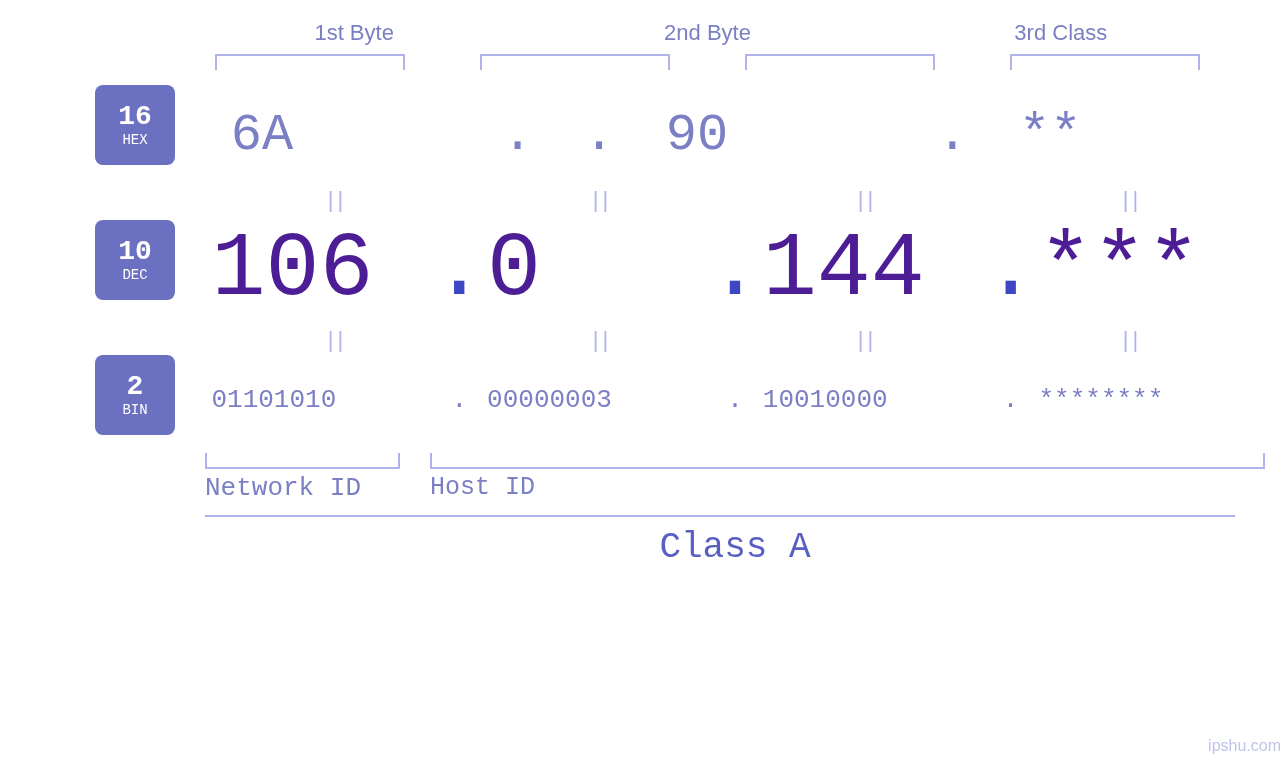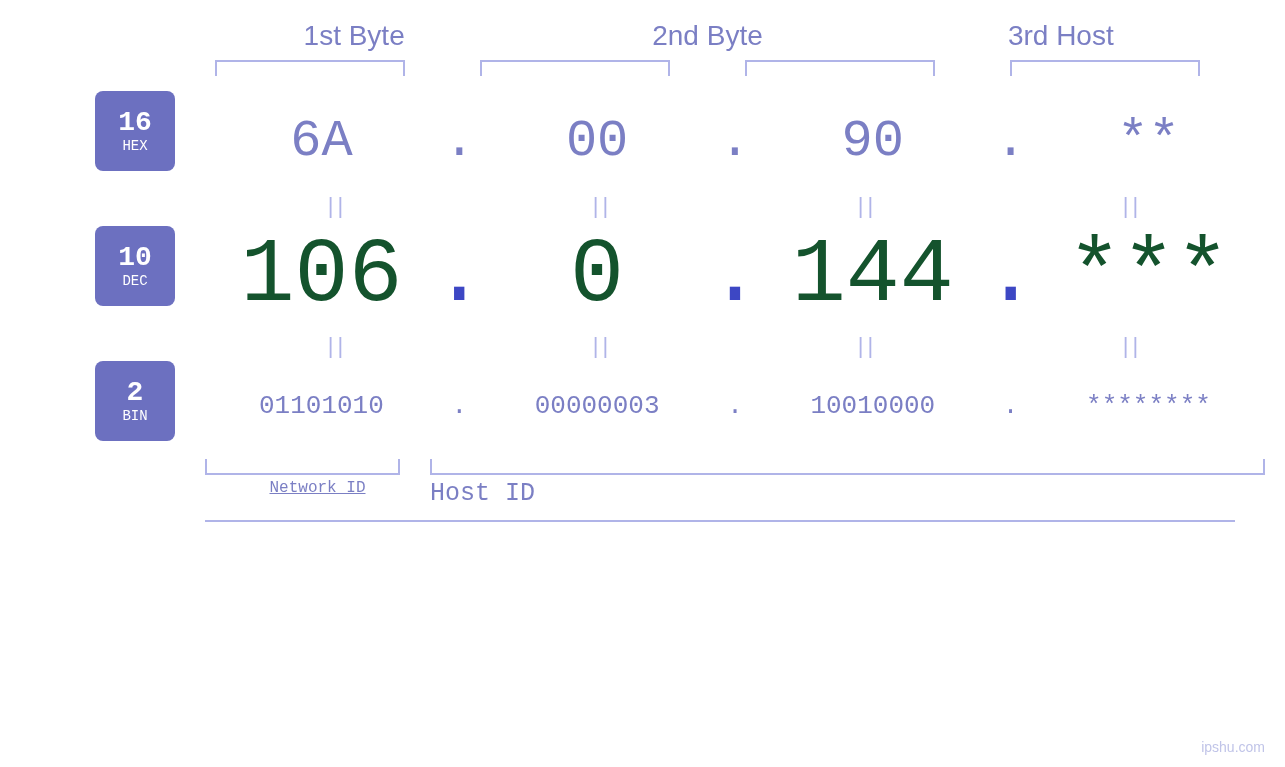--- a/index.html
+++ b/index.html
@@ -27,21 +27,21 @@
     .byte-headers {
       display: flex;
       width: 1060px;
       margin-left: 130px;
       justify-content: space-around;
       margin-bottom: 8px;
     }
 
     .byte-header {
       color: #7b7fc4;
-      font-size: 28px;
+      font-size: 22px;
       font-family: Arial, sans-serif;
       width: 220px;
       text-align: center;
     }
 
     
     .bracket-top {
       display: flex;
       width: 1060px;
       margin-left: 130px;
@@ -116,21 +116,20 @@
 
     .ip-row.hex-row { height: 100px; }
     .ip-row.dec-row { height: 110px; }
     .ip-row.bin-row { height: 90px; }
 
     .cell {
       width: 220px;
       text-align: center;
       display: flex;
       align-items: center;
-      justify-content: center;
     }
 
     .dot-cell {
       width: 30px;
       text-align: center;
       display: flex;
       align-items: center;
       justify-content: center;
     }
 
@@ -159,21 +158,21 @@
       width: 220px;
       text-align: center;
       color: #b0b4e8;
       font-size: 22px;
       font-family: Arial, sans-serif;
       letter-spacing: 4px;
     }
 
     
     .dec-value {
-      color: #14532d;
+      color: #4c1d95;
       font-size: 90px;
       font-family: 'Courier New', Courier, monospace;
       font-weight: normal;
     }
 
     .dec-dot {
       color: #3d47c4;
       font-size: 90px;
     }
 
@@ -186,35 +185,35 @@
 
     .bin-dot {
       color: #7b7fc4;
       font-size: 26px;
     }
 
     
     .watermark {
       position: absolute;
       bottom: 12px;
-      right: 20px;
+      right: 4px;
       color: #c0c4e8;
-      font-size: 14px;
+      font-size: 16px;
       font-family: Arial, sans-serif;
     }
   </style>
 </head>
 <body>
 
 <div class="main-container">
 
   <div class="byte-headers">
     <div class="byte-header">1st Byte</div>
     <div class="byte-header">2nd Byte</div>
-    <div class="byte-header">3rd Host</div>
+    <div class="byte-header">3rd Class</div>
   </div>
 
   <div class="bracket-top">
     <div class="bracket-segment"></div>
     <div class="bracket-segment"></div>
     <div class="bracket-segment"></div>
     <div class="bracket-segment"></div>
   </div>
 
   <div class="content-area">
@@ -236,23 +235,20 @@
 
     <div class="rows-container">
 
       <div class="ip-row hex-row">
         <div class="cell">
           <span class="hex-value">6A</span>
         </div>
         <div class="dot-cell">
           <span class="hex-dot">.</span>
         </div>
-        <div class="cell">
-          <span class="hex-value">00</span>
-        </div>
         <div class="dot-cell">
           <span class="hex-dot">.</span>
         </div>
         <div class="cell">
           <span class="hex-value">90</span>
         </div>
         <div class="dot-cell">
           <span class="hex-dot">.</span>
         </div>
         <div class="cell">
@@ -322,25 +318,26 @@
         </div>
       </div>
 
       <div style="margin-top:8px; display:flex; width:1060px;">
         <div style="width:195px; height:16px; border-bottom:2px solid #b0b4e8; border-left:2px solid #b0b4e8; border-right:2px solid #b0b4e8;"></div>
         <div style="width:30px;"></div>
         <div style="flex:1; height:16px; border-bottom:2px solid #b0b4e8; border-left:2px solid #b0b4e8; border-right:2px solid #b0b4e8;"></div>
       </div>
 
       <div style="display:flex; width:1060px; margin-top:4px;">
-        <div style="width:225px; text-align:center; color:#7b7fc4; font-size:16px; font-family:'Courier New',Courier,monospace;text-decoration:underline;">Network ID</div>
+        <div style="width:225px; color:#7b7fc4; font-size:26px; font-family:'Courier New',Courier,monospace;">Network ID</div>
         <div style="flex:1; text-align:left; color:#7b7fc4; font-size:25px; font-family:'Courier New',Courier,monospace;">Host ID</div>
       </div>
 
       <div style="width:1030px; height:2px; background:#b0b4e8; margin-top:12px;"></div>
 
+      <div style="text-align:center; color:#5a5fc4; font-size:36px; font-family:'Courier New',Courier,monospace; margin-top:10px; width:1060px;">Class A</div>
 
     </div>
   </div>
 
   <div class="watermark">ipshu.com</div>
 
 </div>
 
 </body></html>

